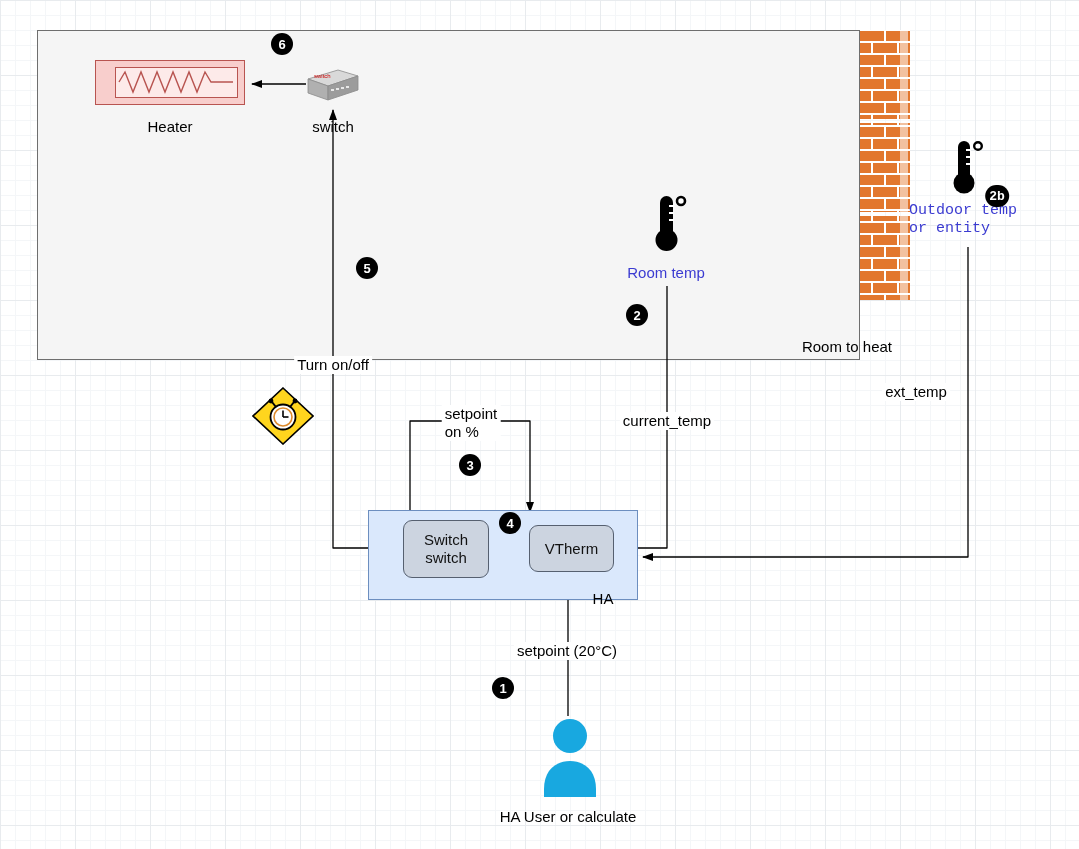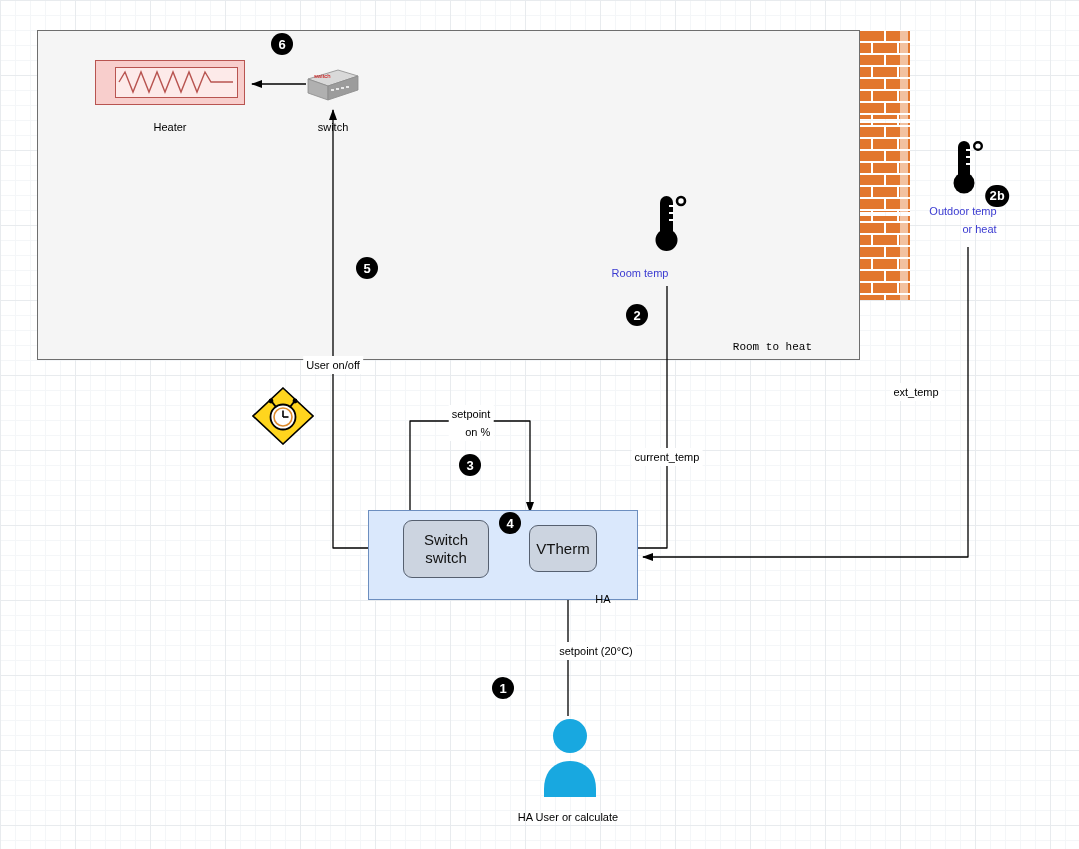--- a/index.html
+++ b/index.html
@@ -22,26 +22,26 @@
   .ha-box{
     left:368px;top:510px;width:270px;height:90px;
     background:#dae8fc;border:1px solid #6c8ebf;box-sizing:border-box;z-index:3;
   }
   .entity-box{
     background:#ccd4e0;border:1px solid #566070;border-radius:9px;box-sizing:border-box;
     display:flex;flex-direction:column;align-items:center;justify-content:center;
     font-size:15px;color:#111;z-index:4;line-height:18px;
   }
   .switch-entity-box{left:403px;top:520px;width:86px;height:58px;}
-  .vtherm-box{left:529px;top:525px;width:68px;height:47px;}
+  .vtherm-box{left:529px;top:525px;width:85px;height:47px;}
   svg.connectors{left:0;top:0;z-index:2;}
   .shape{z-index:4;}
   .lbl{
     position:absolute;transform:translateX(-50%);white-space:nowrap;
-    font-size:11px;color:#000;text-align:right;z-index:5;line-height:18px;
+    font-size:15px;color:#000;text-align:left;z-index:5;line-height:18px;
   }
   .lbl.blue{color:#3b3bd1;}
   .lbl.bg{background:#ffffff;padding:0 3px;}
   .lbl.right{transform:translateX(-100%);}
   .lbl span{display:block;}
   .badge{
     position:absolute;min-width:22px;height:22px;border-radius:11px;
     background:#000;color:#fff;font-weight:bold;font-size:13px;
     display:flex;align-items:center;justify-content:center;
     padding:0 4px;box-sizing:border-box;transform:translate(-50%,-50%);z-index:6;
@@ -142,34 +142,34 @@
     <span>VTherm</span>
   </div>
 
   <svg class="abs shape" style="left:542px;top:717px;" width="56" height="80">
     <circle cx="28" cy="19" r="17" fill="#18a8e0"></circle>
     <path d="M2,80 L2,72 C2,54 13,44 28,44 C43,44 54,54 54,72 L54,80 Z" fill="#18a8e0"></path>
   </svg>
 
   <div class="lbl" style="left:170px;top:118px;">Heater</div>
   <div class="lbl" style="left:333px;top:118px;">switch</div>
-  <div class="lbl right" style="left:812px;top:338px;font-family:Liberation Mono, monospace;">Room to heat</div>
-  <div class="lbl blue" style="left:640px;top:264px;">Room temp</div>
-  <div class="lbl blue" style="left:963px;top:202px;">
+  <div class="lbl right" style="left:892px;top:338px;">Room to heat</div>
+  <div class="lbl blue" style="left:666px;top:264px;">Room temp</div>
+  <div class="lbl blue" style="left:963px;top:202px;font-family:Liberation Mono, monospace;">
     <span>Outdoor temp</span>
-    <span>or heat</span>
+    <span>or entity</span>
   </div>
-  <div class="lbl bg" style="left:333px;top:356px;">User on/off</div>
+  <div class="lbl bg" style="left:333px;top:356px;">Turn on/off</div>
   <div class="lbl bg" style="left:471px;top:405px;">
     <span>setpoint</span>
     <span>on %</span>
   </div>
-  <div class="lbl bg" style="left:667px;top:412px;margin-top:36px;">current_temp</div>
+  <div class="lbl bg" style="left:667px;top:412px;">current_temp</div>
   <div class="lbl bg" style="left:916px;top:383px;">ext_temp</div>
-  <div class="lbl bg" style="left:567px;top:642px;margin-left:29px;">setpoint (20°C)</div>
+  <div class="lbl bg" style="left:567px;top:642px;">setpoint (20°C)</div>
   <div class="lbl" style="left:603px;top:590px;">HA</div>
   <div class="lbl" style="left:568px;top:808px;">HA User or calculate</div>
 
   <div class="badge" style="left:282px;top:44px;">6</div>
   <div class="badge" style="left:367px;top:268px;">5</div>
   <div class="badge" style="left:637px;top:315px;">2</div>
   <div class="badge" style="left:997px;top:196px;font-family:Liberation Mono, monospace;">2b</div>
   <div class="badge" style="left:470px;top:465px;">3</div>
   <div class="badge" style="left:510px;top:523px;">4</div>
   <div class="badge" style="left:503px;top:688px;">1</div>

